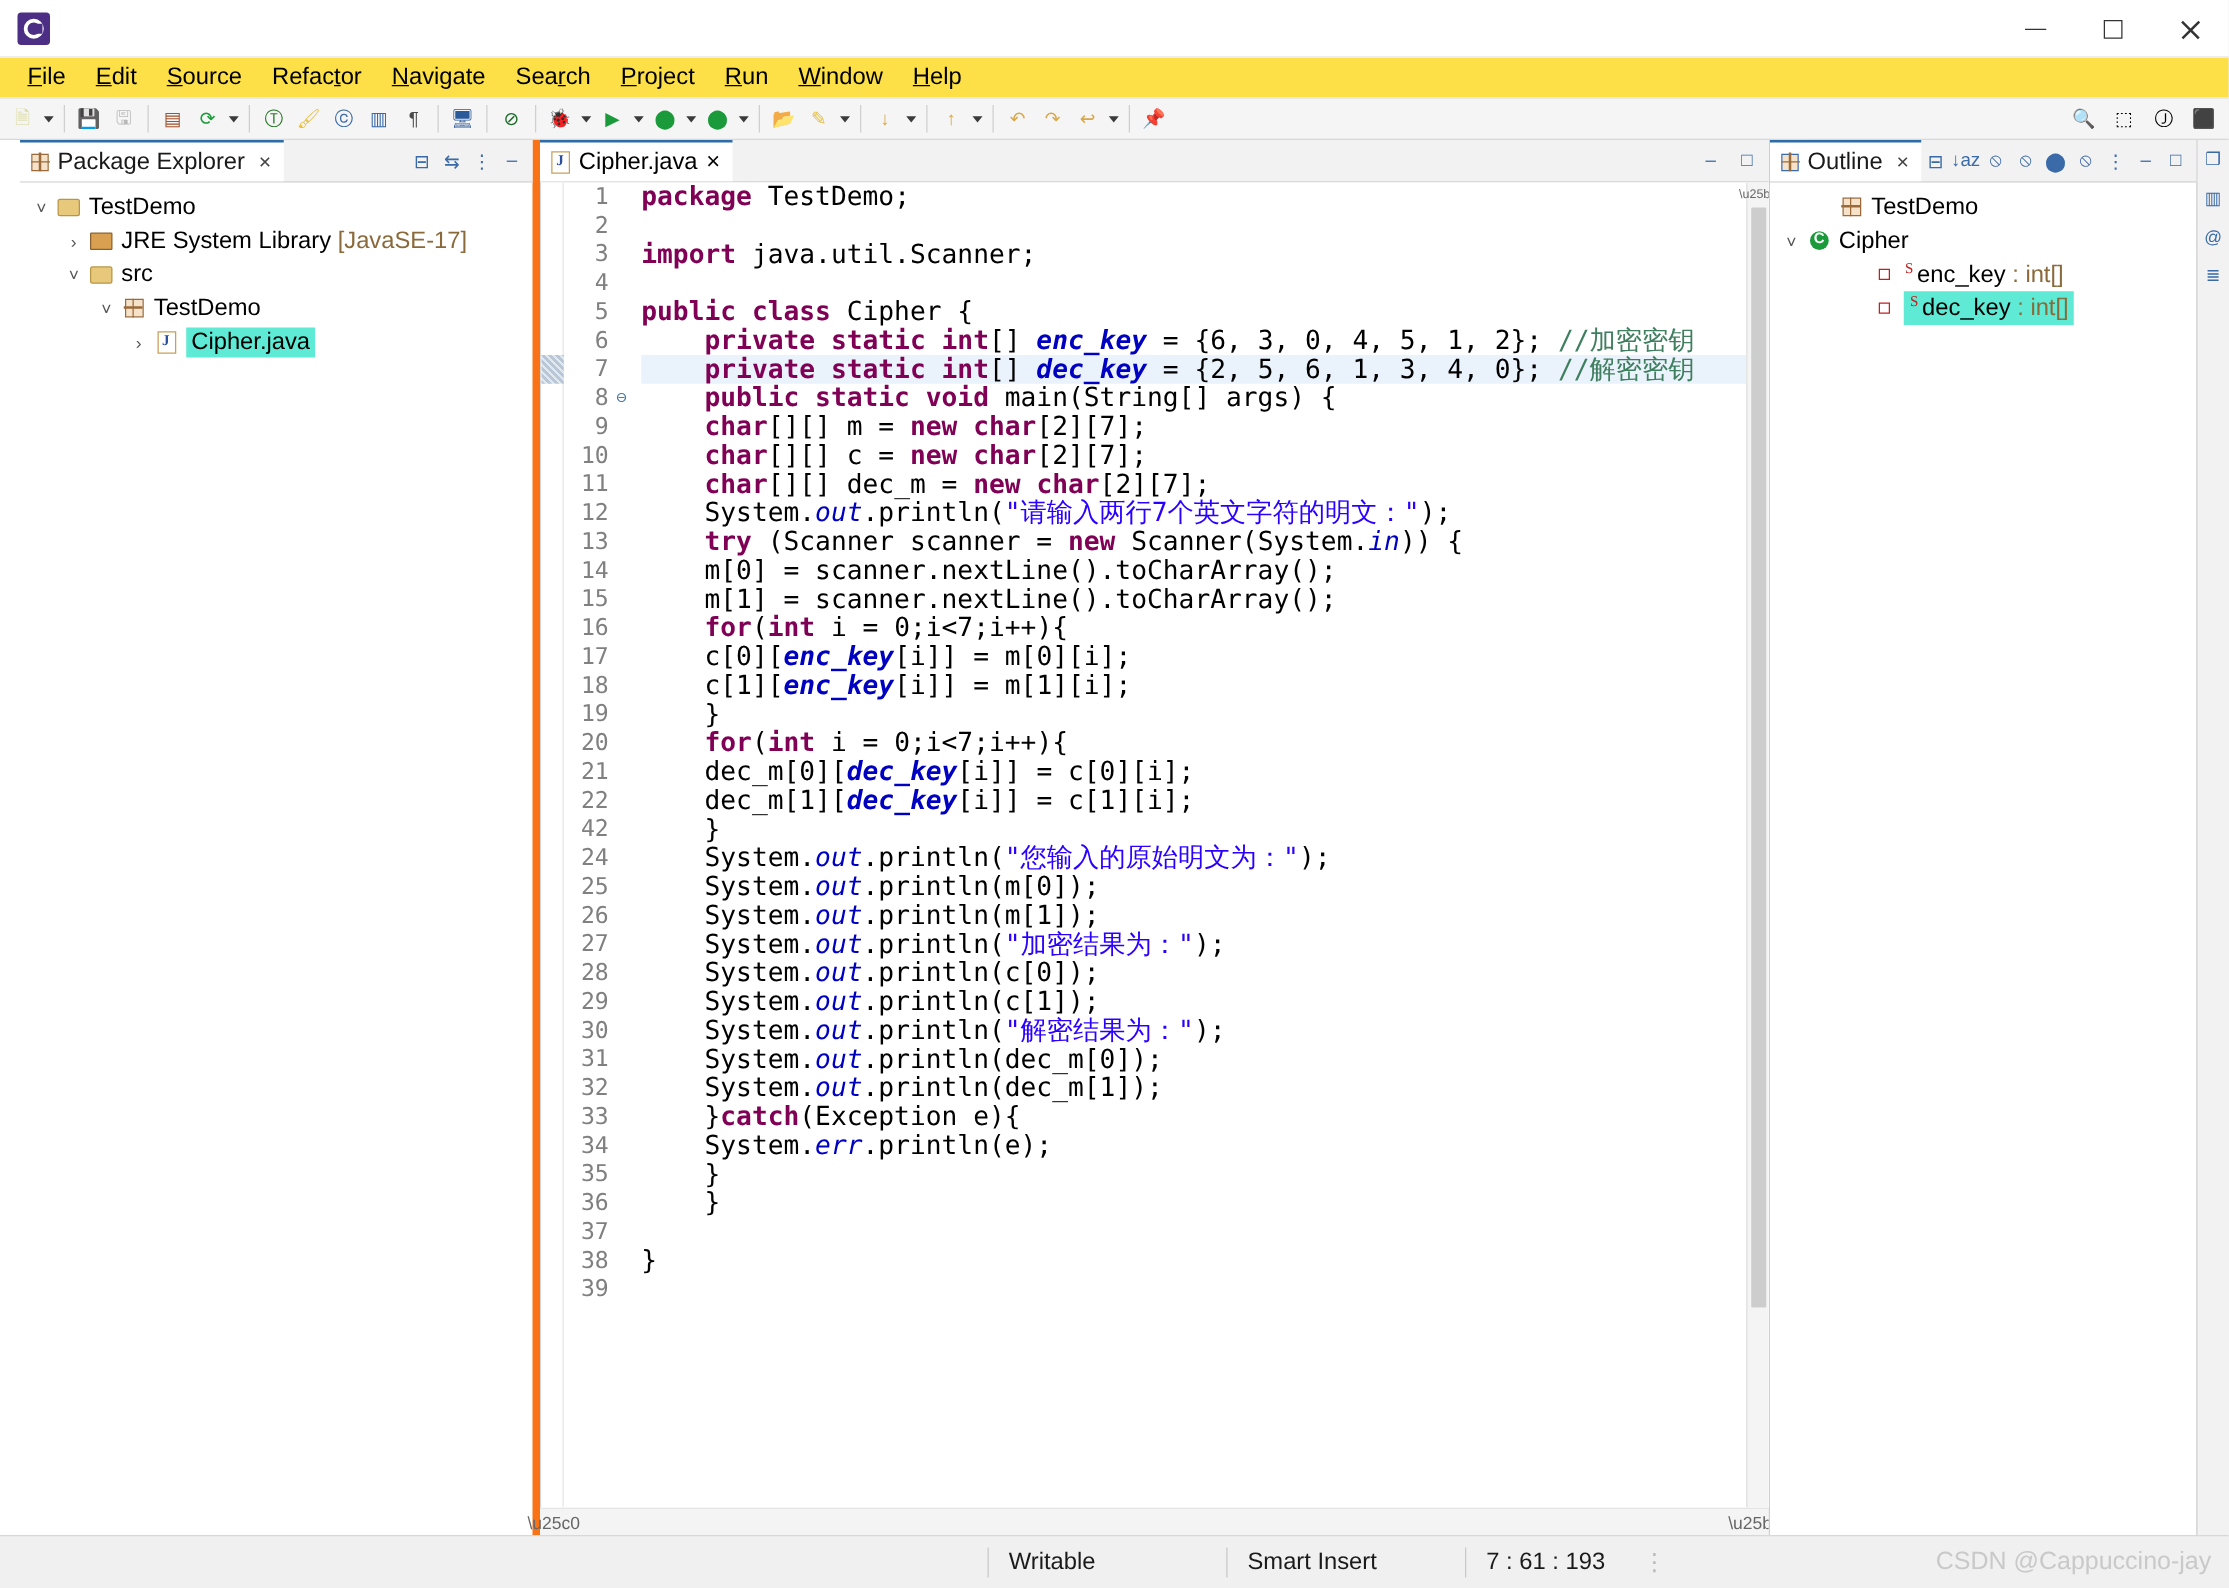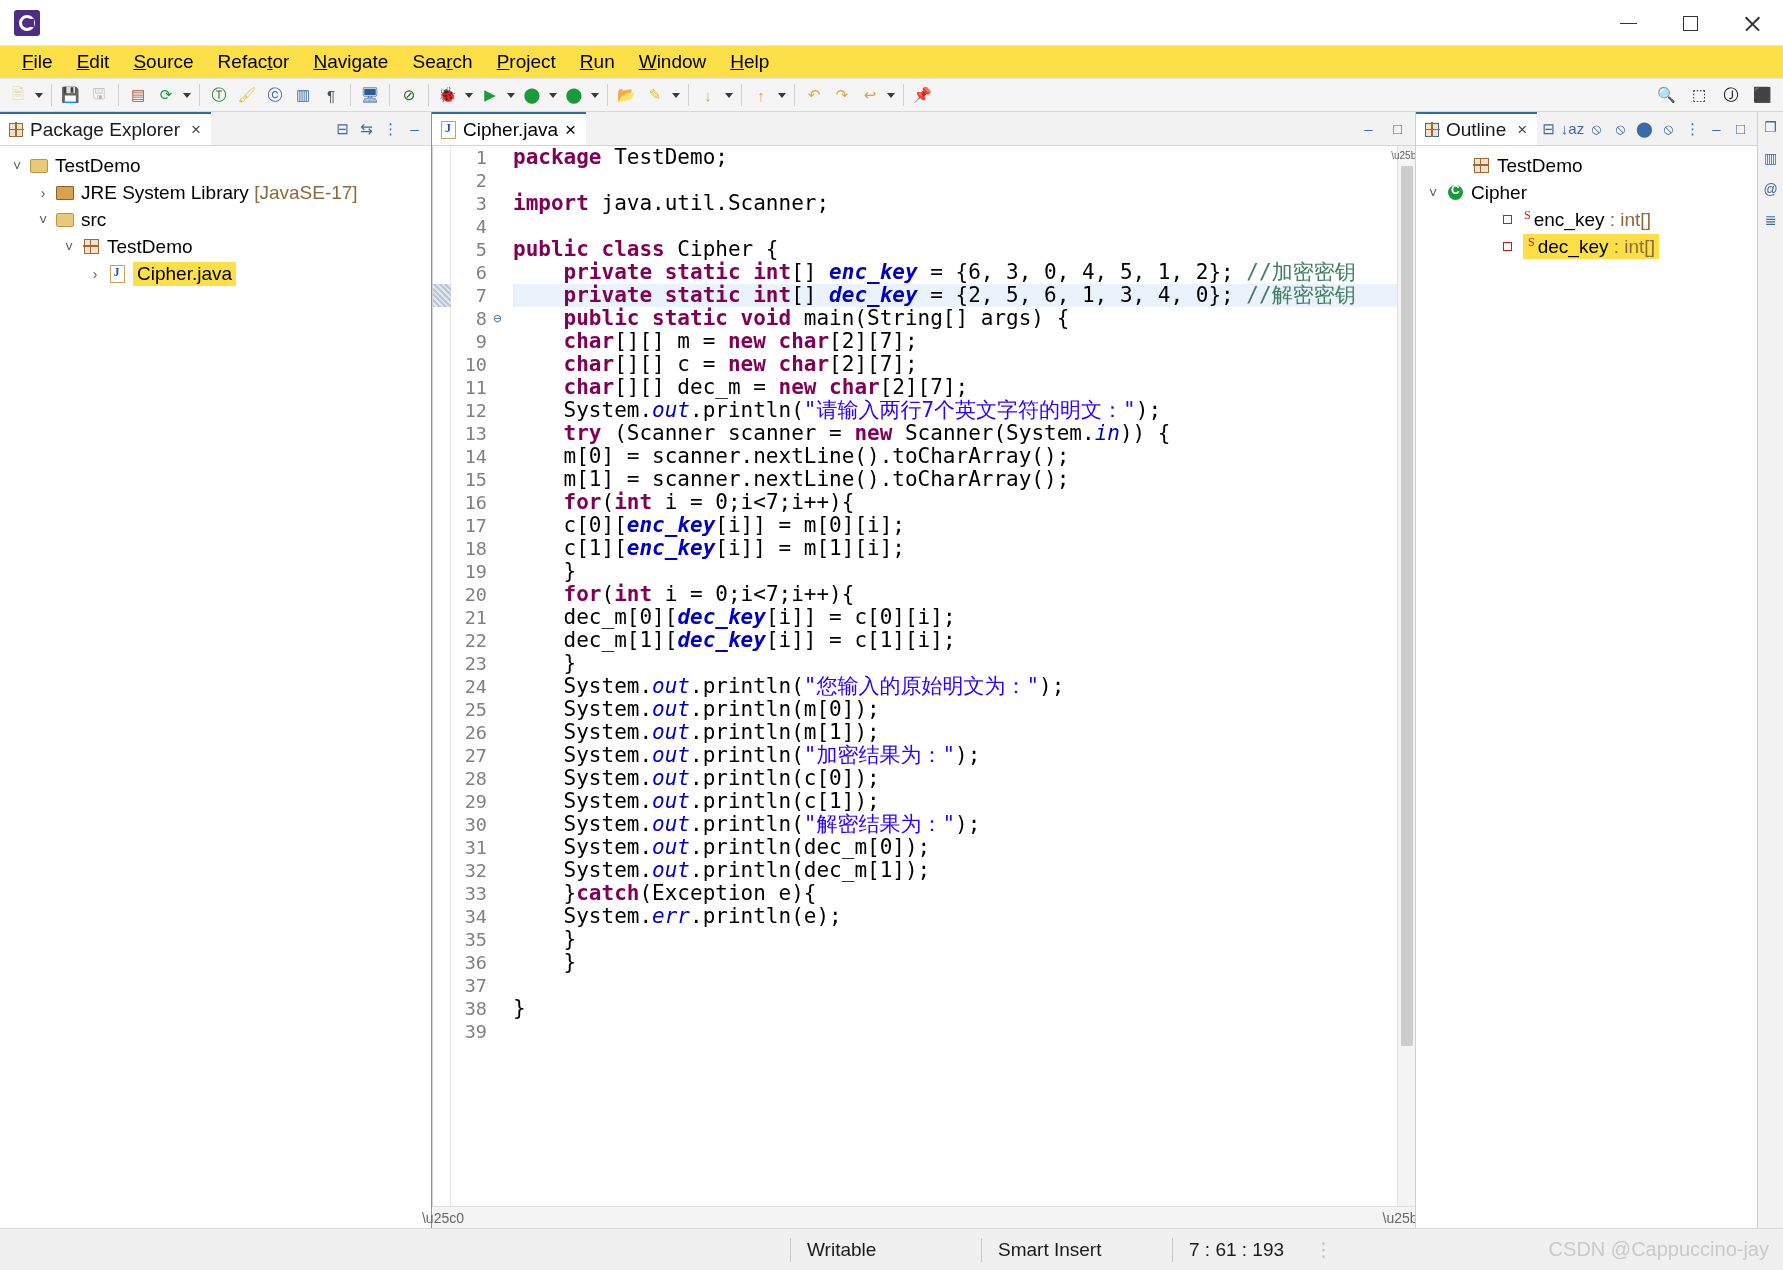--- a/index.html
+++ b/index.html
@@ -77,24 +77,24 @@
   }
   .view-tab {
     display:flex; align-items:center; gap:7px; padding:0 10px 0 9px;
     background:#ffffff; border-top:2px solid #2d6ca6; font-size:19px; color:#1a1a1a;
   }
   .view-tab .vt-close { font-size:17px; color:#444; margin-left:4px; }
   .view-tools { margin-left:auto; display:flex; align-items:center; gap:5px; padding-right:7px; }
   .vtool { width:19px; height:19px; display:flex; align-items:center; justify-content:center; }
 
   
-  #pkg-explorer { width:432px; border-right:1px solid #f97316; }
+  #pkg-explorer { width:432px; border-right:6px solid #f97316;padding-left:16px; }
   .tree { padding-top:6px; font-size:19px; flex:1; overflow:hidden; }
   .tree-row { display:flex; align-items:center; height:27px; padding-left:4px; white-space:nowrap; }
-  .tree-row.sel .tr-label { background:#fde047; padding:1px 4px; }
+  .tree-row.sel .tr-label { background:#5eead4; padding:1px 4px; }
   .twisty { width:22px; text-align:center; color:#555; font-size:14px; flex:none; }
   .tr-ico { width:22px; height:20px; margin-right:5px; flex:none; position:relative;
             display:flex; align-items:center; justify-content:center; }
   .tr-label { color:#000; }
   .dim { color:#8a6a3a; }
 
   
   #editor-area { flex:1; display:flex; flex-direction:column; min-width:0; background:#fff; }
   .editor-tabbar { height:34px; background:#f2f2f2; display:flex; align-items:stretch;
                    border-bottom:1px solid #d4d4d4; position:relative; }
@@ -345,21 +345,21 @@
           <div class="ln">13</div>
           <div class="ln">14</div>
           <div class="ln">15</div>
           <div class="ln">16</div>
           <div class="ln">17</div>
           <div class="ln">18</div>
           <div class="ln">19</div>
           <div class="ln">20</div>
           <div class="ln">21</div>
           <div class="ln">22</div>
-          <div class="ln">23</div>
+          <div class="ln">42</div>
           <div class="ln">24</div>
           <div class="ln">25</div>
           <div class="ln">26</div>
           <div class="ln">27</div>
           <div class="ln">28</div>
           <div class="ln">29</div>
           <div class="ln">30</div>
           <div class="ln">31</div>
           <div class="ln">32</div>
           <div class="ln">33</div>

